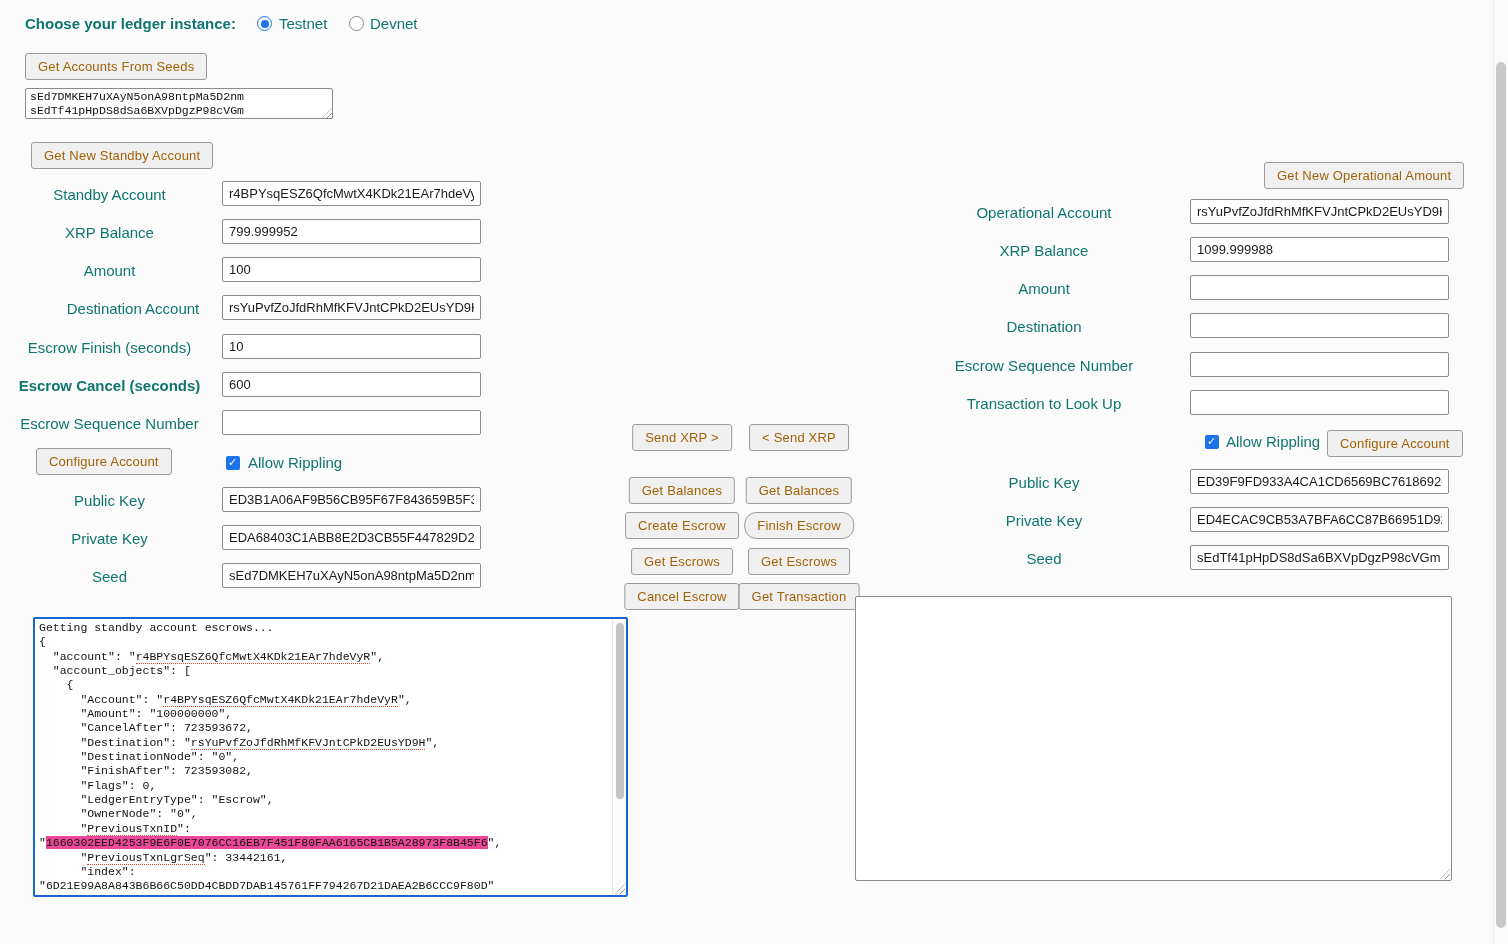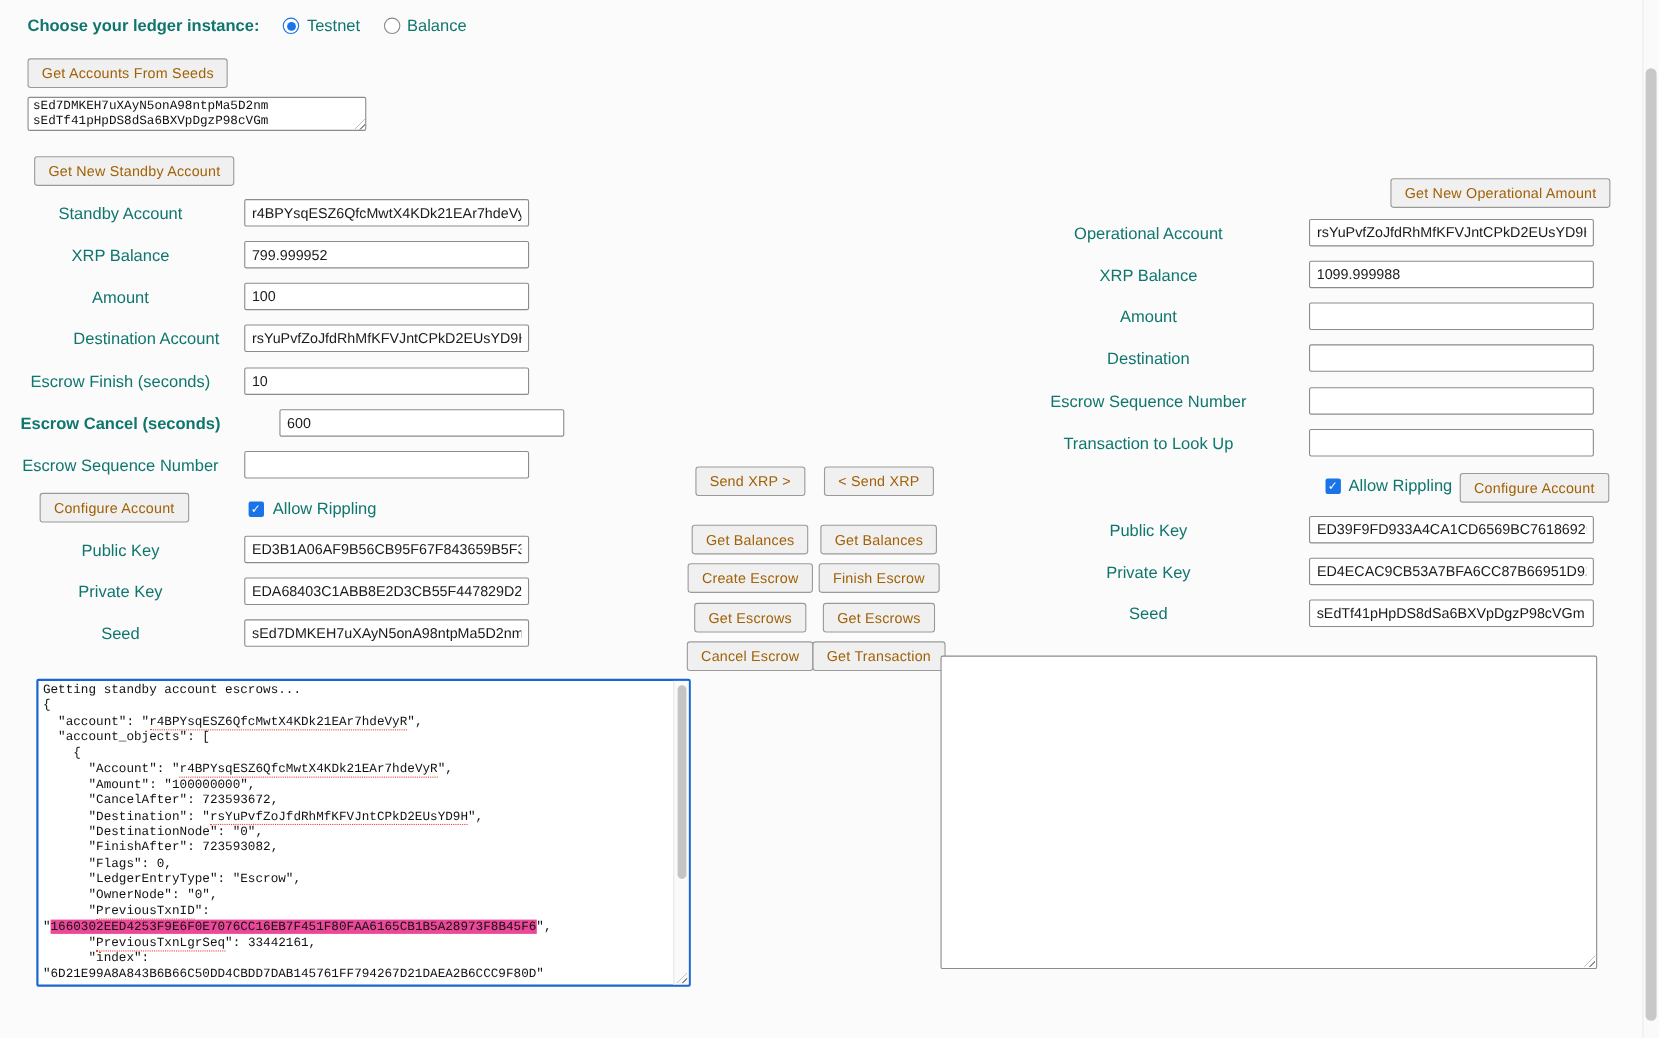--- a/index.html
+++ b/index.html
@@ -84,21 +84,21 @@
 </style>
 </head>
 <body>
 
 <div class="screen">
 
   <div class="lbl bold" style="left:25px; top:15px;">Choose your ledger instance:</div>
   <span class="radio" style="left:257px; top:16px;" data-checked="true"></span>
   <div class="lbl" style="left:279px; top:15px;">Testnet</div>
   <span class="radio" style="left:349px; top:16px;" data-checked="false"></span>
-  <div class="lbl" style="left:370px; top:15px;">Balance</div>
+  <div class="lbl" style="left:370px; top:15px;">Devnet</div>
 
   <button class="btn" style="left:25px; top:53px;">Get Accounts From Seeds</button>
   <textarea class="seeds-ta" spellcheck="false" style="">sEd7DMKEH7uXAyN5onA98ntpMa5D2nm
 sEdTf41pHpDS8dSa6BXVpDgzP98cVGm</textarea>
   <div class="grip" style="left:322px; top:108px; right:auto; bottom:auto;"></div>
 
   <button class="btn" style="left:31px; top:142px;">Get New Standby Account</button>
 
   <div class="lbl r" style="left:0; top:186px; width:219px;">Standby Account</div>
   <input class="inp" style="left: 222px; top: 181px;" value="r4BPYsqESZ6QfcMwtX4KDk21EAr7hdeVyR">
@@ -109,21 +109,21 @@
   <div class="lbl r" style="left:0; top:262px; width:219px;">Amount</div>
   <input class="inp" style="left: 222px; top: 257px;" value="100">
 
   <div class="lbl r" style="left:0; top:300px; width:219px;padding-left:47px;">Destination Account</div>
   <input class="inp" style="left: 222px; top: 295px;" value="rsYuPvfZoJfdRhMfKFVJntCPkD2EUsYD9H">
 
   <div class="lbl r" style="left:0; top:339px; width:219px;">Escrow Finish (seconds)</div>
   <input class="inp" style="left: 222px; top: 334px;" value="10">
 
   <div class="lbl r" style="left:0; top:377px; width:219px;font-weight:bold;">Escrow Cancel (seconds)</div>
-  <input class="inp" style="left: 222px; top: 372px; margin-left: 32px;" value="600">
+  <input class="inp" style="left: 222px; top: 372px;" value="600">
 
   <div class="lbl r" style="left:0; top:415px; width:219px;">Escrow Sequence Number</div>
   <input class="inp" style="left: 222px; top: 410px;" value="">
 
   <button class="btn" style="left:36px; top:448px;">Configure Account</button>
   <span class="checkbox" style="left:226px; top:456px;" data-checked="true"></span>
   <div class="lbl" style="left:248px; top:454px;">Allow Rippling</div>
 
   <div class="lbl r" style="left:0; top:492px; width:219px;">Public Key</div>
   <input class="inp" style="left: 222px; top: 487px;" value="ED3B1A06AF9B56CB95F67F843659B5F3359">
@@ -132,21 +132,21 @@
   <input class="inp" style="left: 222px; top: 525px;" value="EDA68403C1ABB8E2D3CB55F447829D24855">
 
   <div class="lbl r" style="left:0; top:568px; width:219px;">Seed</div>
   <input class="inp" style="left: 222px; top: 563px;" value="sEd7DMKEH7uXAyN5onA98ntpMa5D2nm">
 
   <button class="btn ctr" style="left:682px; top:424px;">Send XRP &gt;</button>
   <button class="btn ctr" style="left:799px; top:424px;">&lt; Send XRP</button>
   <button class="btn ctr" style="left:682px; top:477px;">Get Balances</button>
   <button class="btn ctr" style="left:799px; top:477px;">Get Balances</button>
   <button class="btn ctr" style="left:682px; top:512px;">Create Escrow</button>
-  <button class="btn ctr" style="left:799px; top:512px;">Finish Escrow</button>
+  <button class="btn ctr" style="left:799px; top:512px;border-radius:12px;">Finish Escrow</button>
   <button class="btn ctr" style="left:682px; top:548px;">Get Escrows</button>
   <button class="btn ctr" style="left:799px; top:548px;">Get Escrows</button>
   <button class="btn ctr" style="left:682px; top:583px;">Cancel Escrow</button>
   <button class="btn ctr" style="left:799px; top:583px;">Get Transaction</button>
 
   <button class="btn" style="left:1264px; top:162px;">Get New Operational Amount</button>
 
   <div class="lbl r" style="left:900px; top:204px; width:288px;">Operational Account</div>
   <input class="inp right" style="top: 199px;" value="rsYuPvfZoJfdRhMfKFVJntCPkD2EUsYD9H">
 

